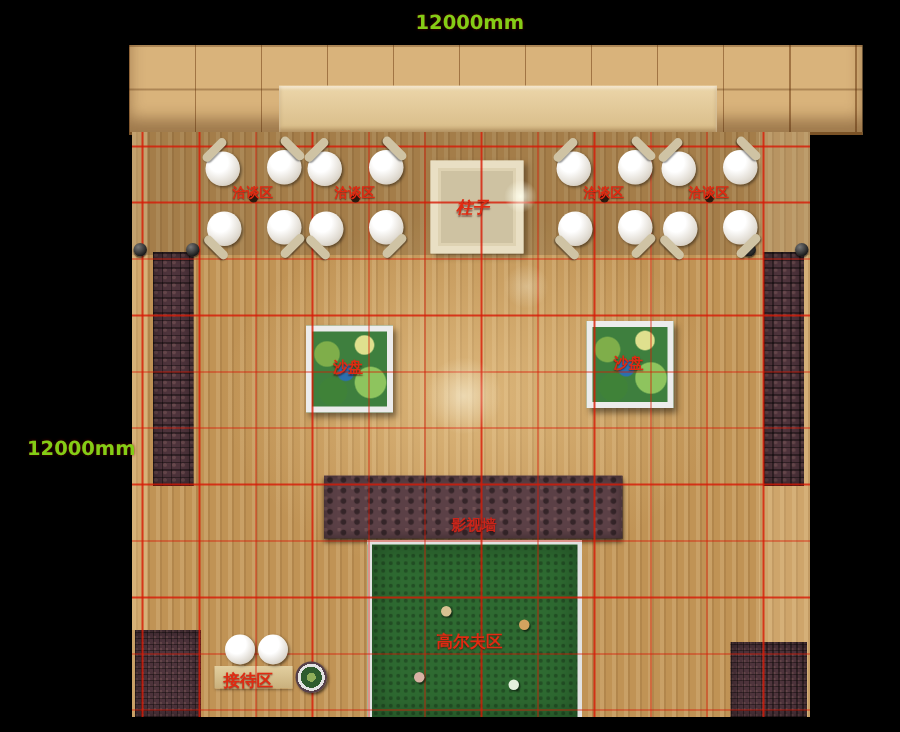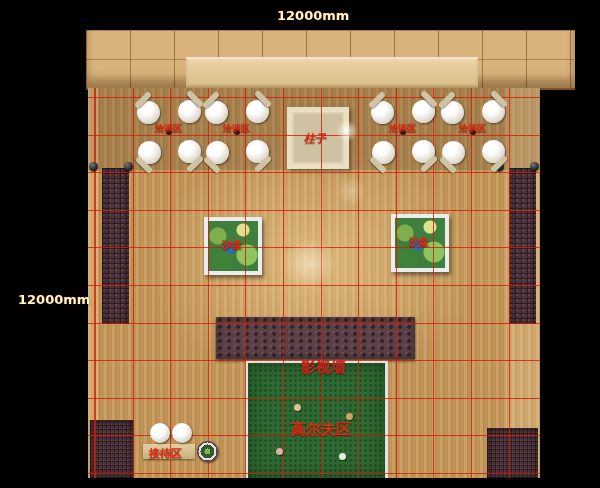--- a/index.html
+++ b/index.html
@@ -1,20 +1,20 @@
 <!DOCTYPE html>
 <html><head>
 <meta charset="utf-8">
 <style>
   html,body{margin:0;padding:0;background:#000;}
   .stage{position:relative;width:600px;height:488px;background:#000;overflow:hidden;
          font-family:"DejaVu Sans","Liberation Sans",sans-serif;}
   .abs{position:absolute;}
   
-  .dim{position:absolute;color:#fef9c3;font-weight:bold;font-size:13px;white-space:nowrap;z-index:8;
+  .dim{position:absolute;color:#84cc16;font-weight:bold;font-size:13px;white-space:nowrap;z-index:8;
        text-shadow:0 0 2px rgba(120,0,0,.8);}
   .lbl{position:absolute;color:#e02a12;font-weight:bold;white-space:nowrap;z-index:7;
        text-shadow:0 1px 1px rgba(60,0,0,.55);}
   .lbl.center{left:0;right:1px;text-align:center;}
   
   .top-strip{left:86px;top:30px;width:489px;height:58px;z-index:1;
     background-color:#d9b37b;
     background-image:linear-gradient(rgba(90,50,15,.35) 1px,transparent 1px),
       repeating-linear-gradient(90deg,rgba(115,65,22,.55) 0 1px,transparent 1px 44px);
     background-size:100% 29px,auto;
@@ -162,28 +162,28 @@
     <div class="cdot"></div>
     <div class="lbl center" style="top:22px;font-size:9px;">洽谈区</div>
   </div>
 
   <div class="abs model" style="left:204px;top:217px;"></div>
   <div class="lbl" style="left:222px;top:238px;font-size:10px;">沙盘</div>
   <div class="abs model" style="left:391px;top:214px;"></div>
   <div class="lbl" style="left:409px;top:235px;font-size:10px;">沙盘</div>
 
   <div class="abs media-wall"></div>
-  <div class="lbl" style="left:301px;top:358px;font-size:15px;color:#c9251a;">影视墙</div>
+  <div class="lbl" style="left:301px;top:343px;font-size:10px;color:#c9251a;">影视墙</div>
 
   <div class="abs golf"></div>
   <div class="ball" style="left:294px;top:404px;background:#d8c292;"></div>
   <div class="ball" style="left:346px;top:413px;background:#d2a35f;"></div>
   <div class="ball" style="left:276px;top:448px;background:#d8b2a4;"></div>
   <div class="ball" style="left:339px;top:453px;background:#e4efdd;"></div>
-  <div class="lbl" style="left:291px;top:420px;font-size:15px;">高尔夫区</div>
+  <div class="lbl" style="left:291px;top:420px;font-size:11px;">高尔夫区</div>
 
   <div class="abs desk"></div>
   <div class="stool" style="left:150px;top:423px;"></div>
   <div class="stool" style="left:172px;top:423px;"></div>
   <div class="abs plant"></div>
   <div class="lbl" style="left:149px;top:446px;font-size:11px;">接待区</div>
 
   <div class="abs grid"></div>
 
   <div class="glare" style="left:336px;top:120px;width:22px;height:22px;opacity:.9;"></div>

